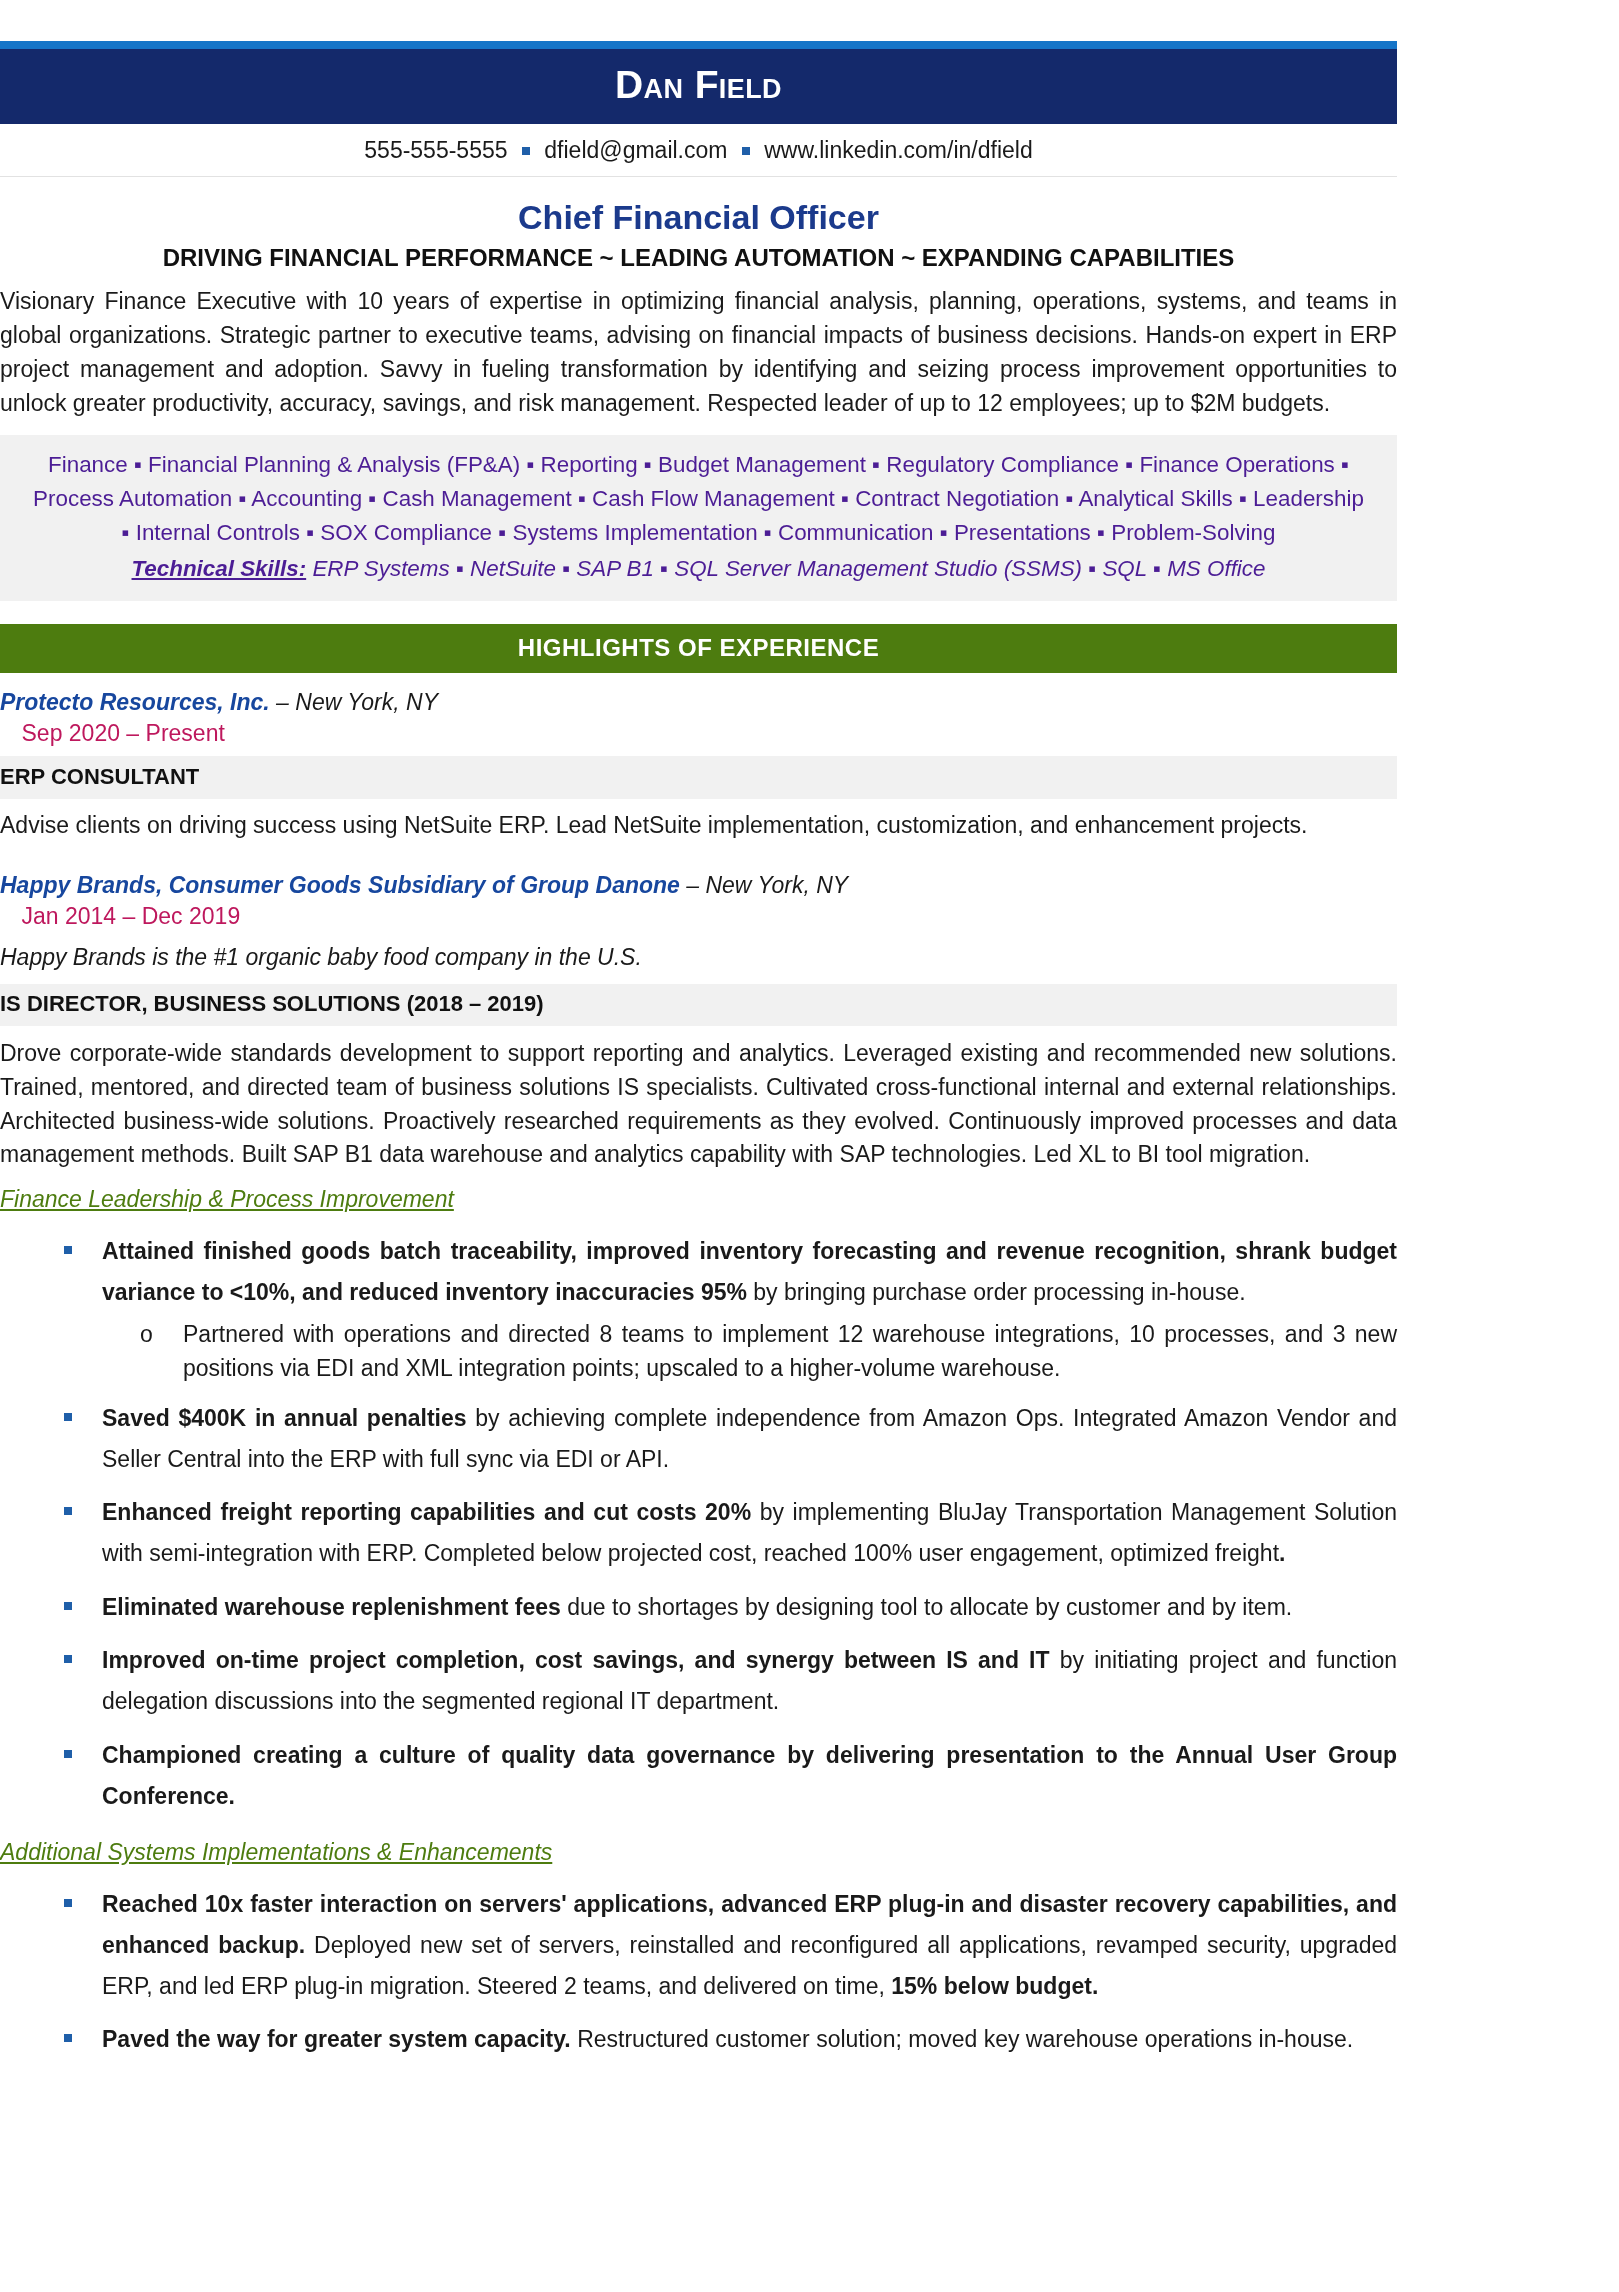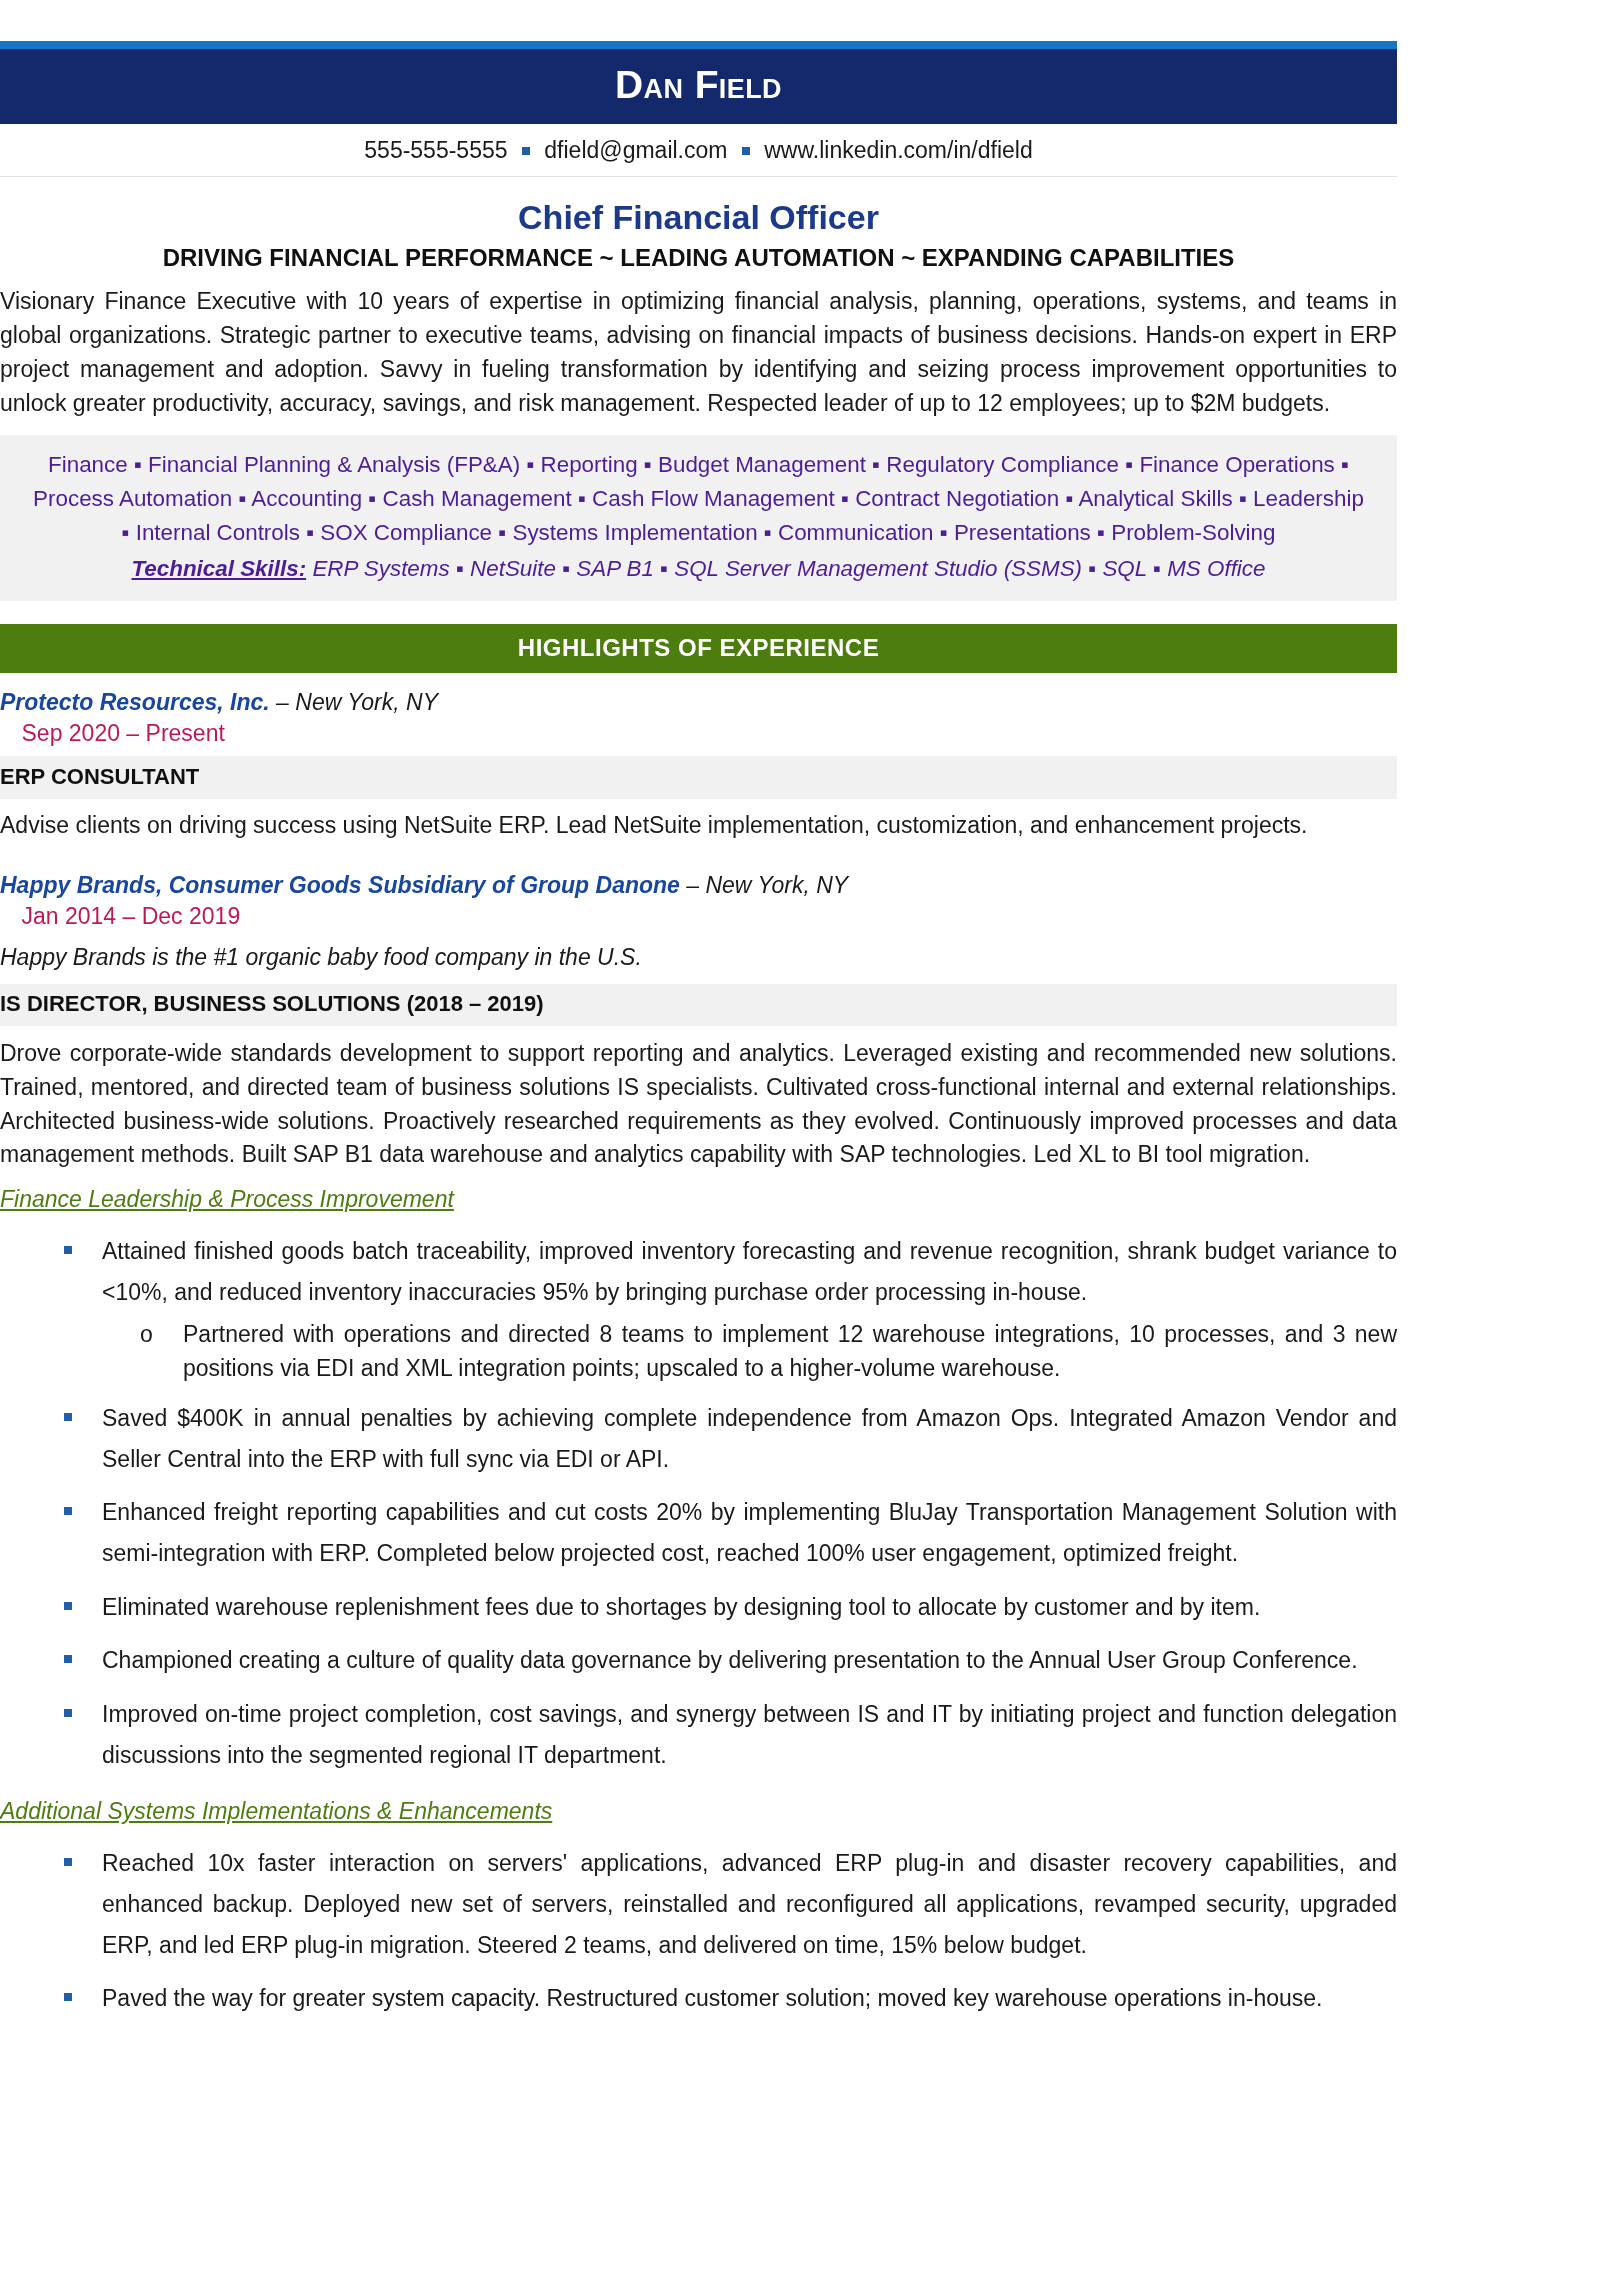--- a/index.html
+++ b/index.html
@@ -215,21 +215,21 @@
     font-weight: normal;
   }
   ul.b2 > li > .mk-o {
     position: absolute;
     left: 38px;
     top: 0;
     font-size: 23px;
     line-height: 1.47;
     color: #1a1a1a;
   }
-  b, strong { font-weight: normal; }
+  b, strong { font-weight: bold; }
 </style>
 </head>
 <body>
 
 <div class="page">
   <div class="inner">
 
     <div class="name-banner">
       <div class="name">Dan Field</div>
     </div>
@@ -281,22 +281,22 @@
     <div class="job-body">Drove corporate-wide standards development to support reporting and analytics. Leveraged existing and recommended new solutions. Trained, mentored, and directed team of business solutions IS specialists. Cultivated cross-functional internal and external relationships. Architected business-wide solutions. Proactively researched requirements as they evolved. Continuously improved processes and data management methods. Built SAP B1 data warehouse and analytics capability with SAP technologies. Led XL to BI tool migration.</div>
 
     <div class="subsec">Finance Leadership &amp; Process Improvement</div>
     <ul class="b1" id="sub0">
         <li><span class="mk"></span><b>Attained finished goods batch traceability, improved inventory forecasting and revenue recognition, shrank budget variance to &lt;10%, and reduced inventory inaccuracies 95%</b><span> by bringing purchase order processing in-house.</span><ul class="b2">
             <li><span class="mk-o">o</span><span>Partnered with operations and directed 8 teams to implement 12 warehouse integrations, 10 processes, and 3 new positions via EDI and XML integration points; upscaled to a higher-volume warehouse.</span></li>
           </ul></li>
         <li><span class="mk"></span><b>Saved $400K in annual penalties</b><span> by achieving complete independence from Amazon Ops. Integrated Amazon Vendor and Seller Central into the ERP with full sync via EDI or API.</span></li>
         <li><span class="mk"></span><b>Enhanced freight reporting capabilities and cut costs 20%</b><span> by implementing BluJay Transportation Management Solution with semi-integration with ERP. Completed below projected cost, reached 100% user engagement, optimized freight</span><b>.</b></li>
         <li><span class="mk"></span><b>Eliminated warehouse replenishment fees</b><span> due to shortages by designing tool to allocate by customer and by item.</span></li>
+        <li><span class="mk"></span><b>Improved on-time project completion, cost savings, and synergy between IS and IT</b><span> by initiating project and function delegation discussions into the segmented regional IT department.</span></li>
         <li><span class="mk"></span><b>Championed creating a culture of quality data governance by delivering presentation to the Annual User Group Conference.</b></li>
-        <li><span class="mk"></span><b>Improved on-time project completion, cost savings, and synergy between IS and IT</b><span> by initiating project and function delegation discussions into the segmented regional IT department.</span></li>
       </ul>
 
     <div class="subsec">Additional Systems Implementations &amp; Enhancements</div>
     <ul class="b1" id="sub1">
         <li><span class="mk"></span><b>Reached 10x faster interaction on servers' applications, advanced ERP plug-in and disaster recovery capabilities, and enhanced backup.</b><span> Deployed new set of servers, reinstalled and reconfigured all applications, revamped security, upgraded ERP, and led ERP plug-in migration. Steered 2 teams, and delivered on time, </span><b>15% below budget.</b></li>
         <li><span class="mk"></span><b>Paved the way for greater system capacity.</b><span> Restructured customer solution; moved key warehouse operations in-house.</span></li>
       </ul>
 
   </div>
 </div>

